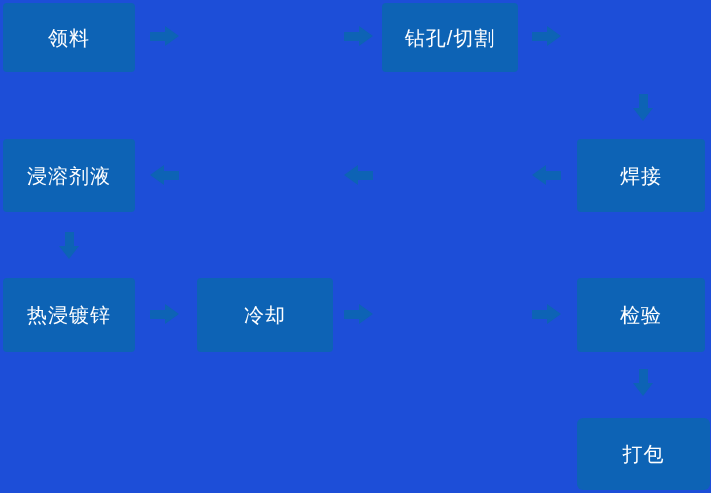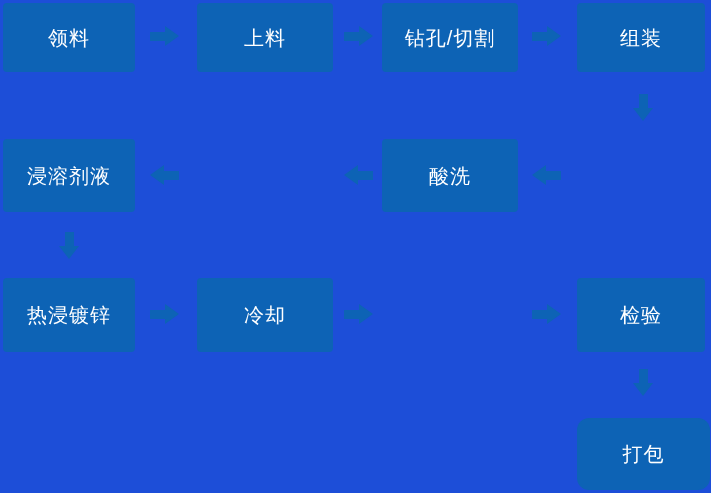--- a/index.html
+++ b/index.html
@@ -22,21 +22,21 @@
     border-radius: 4px;
     display: flex;
     align-items: center;
     justify-content: center;
     font-size: 20px;
     letter-spacing: 1px;
     line-height: 1;
     box-sizing: border-box;
   }
   .node.final {
-    border-radius: 12px;
+    border-radius: 6px;
   }
   .arrow {
     position: absolute;
     display: flex;
   }
   .arrow .stem { background: var(--arrow-color, #0d63b5); }
   .arrow .head { width: 0; height: 0; }
   .arrow.right { flex-direction: row; align-items: center; }
   .arrow.right .stem { width: 15px; height: 9px; }
   .arrow.right .head {
@@ -60,32 +60,26 @@
   }
 </style>
 </head>
 <body>
 
 <div id="canvas">
 
   <div class="node" style="left:3px; top:3px; width:132px; height:69px">
     <span>领料</span>
   </div>
-  <div class="node" style="left:197px; top:3px; width:136px; height:69px">
-    <span>上料</span>
-  </div>
   <div class="node" style="left:382px; top:3px; width:136px; height:69px">
     <span>钻孔/切割</span>
   </div>
-  <div class="node" style="left:577px; top:3px; width:128px; height:69px">
-    <span>组装</span>
-  </div>
 
-  <div class="node" style="left:382px; top:139px; width:136px; height:73px">
-    <span>酸洗</span>
+  <div class="node" style="left:577px; top:139px; width:128px; height:73px">
+    <span>焊接</span>
   </div>
   <div class="node" style="left:3px; top:139px; width:132px; height:73px">
     <span>浸溶剂液</span>
   </div>
 
   <div class="node" style="left:197px; top:278px; width:136px; height:74px">
     <span>冷却</span>
   </div>
   <div class="node" style="left:3px; top:278px; width:132px; height:74px">
     <span>热浸镀锌</span>

